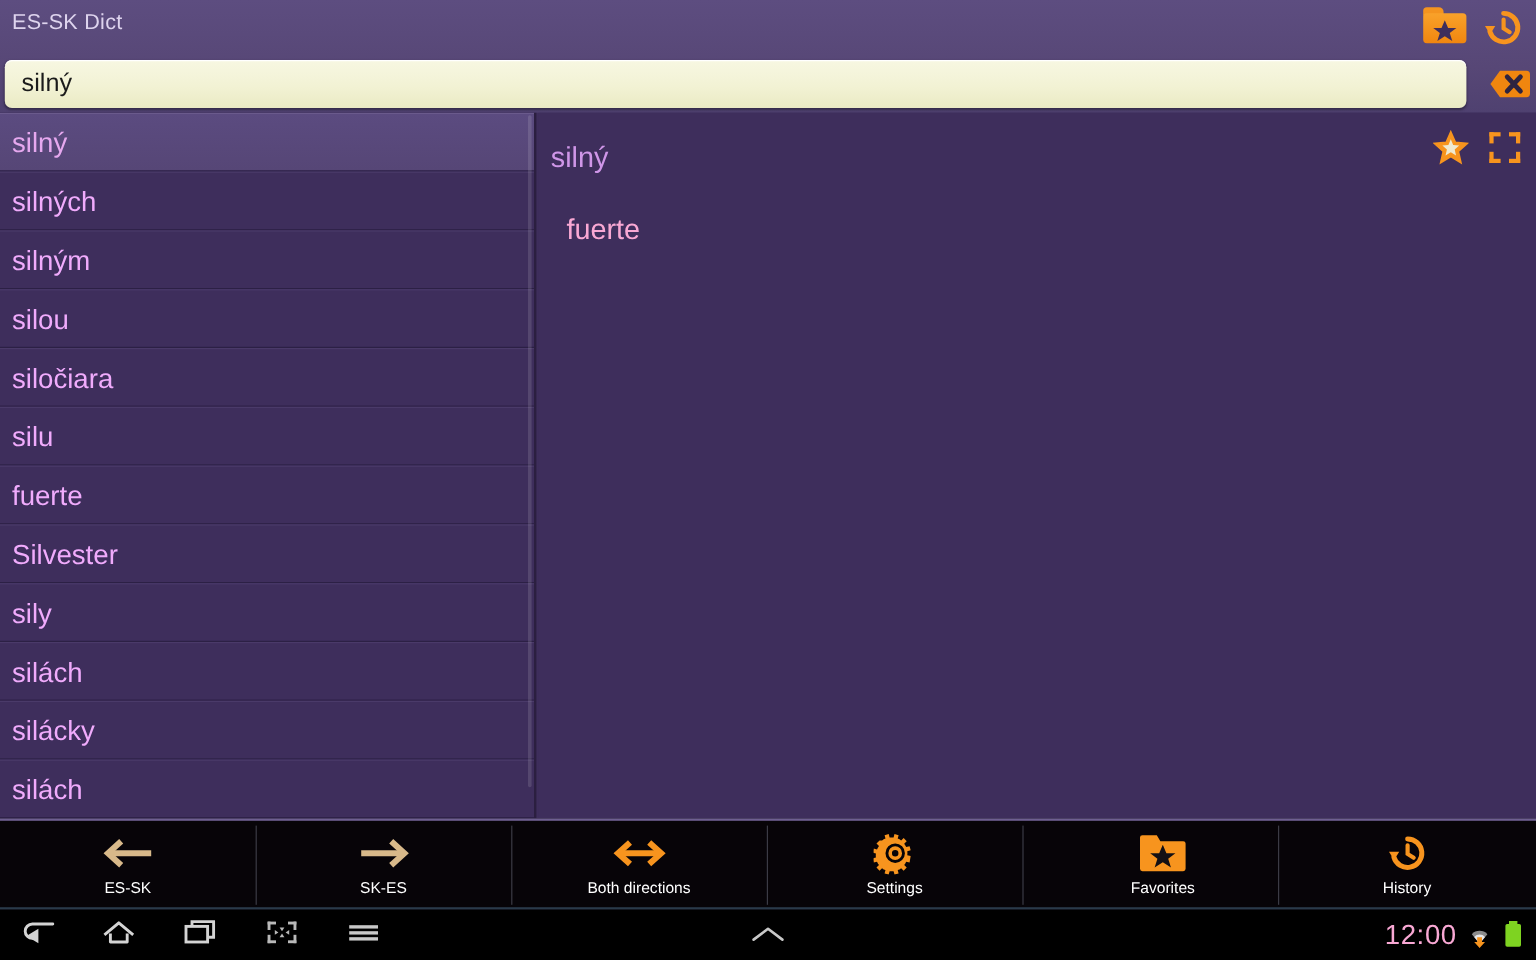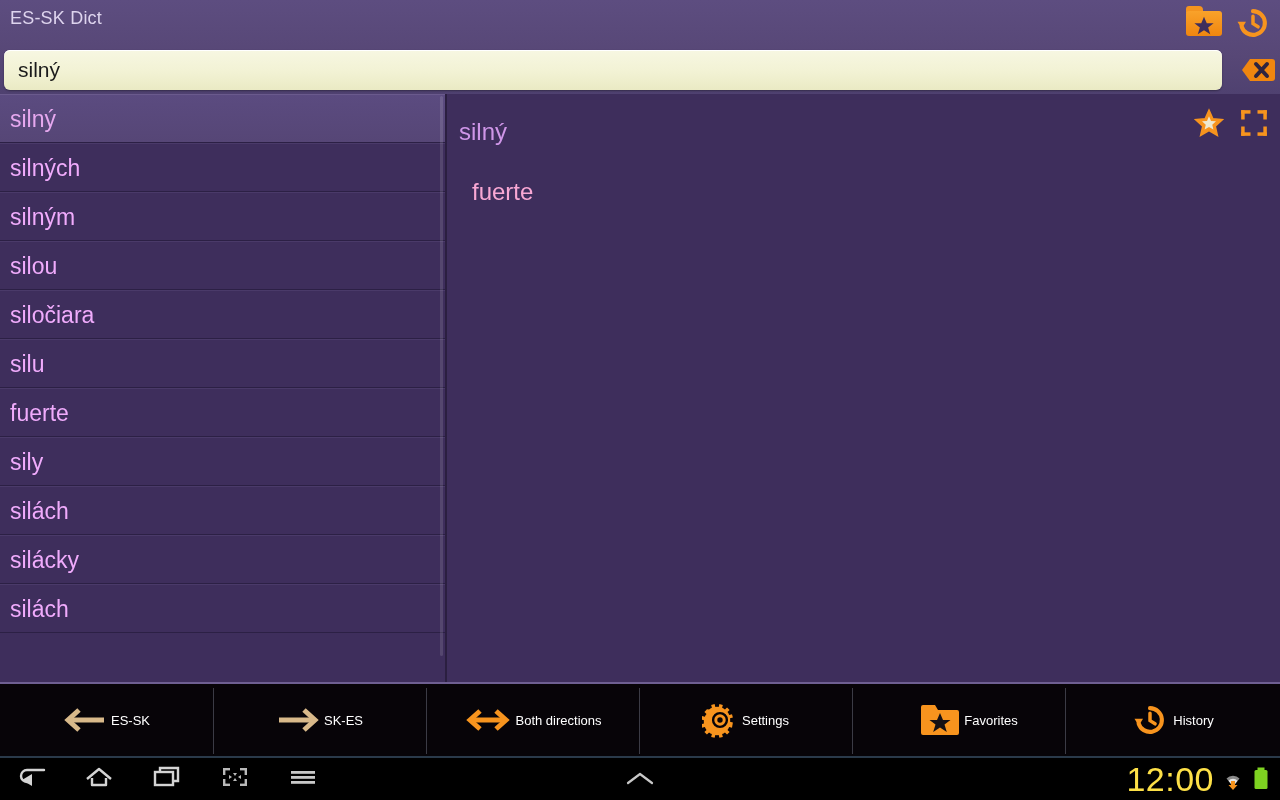--- a/index.html
+++ b/index.html
@@ -174,21 +174,21 @@
     height: 76px;
     background: #070408;
     border-top: 2px solid #6e5f91;
     border-bottom: 2px solid #2a3a4a;
     display: flex;
   }
   .tb-item {
     position: relative;
     height: 100%;
     display: flex;
-    flex-direction: row;
+    flex-direction: column;
     align-items: center;
     justify-content: center;
     gap: 4px;
   }
   .tb-item + .tb-item::before {
     content: "";
     position: absolute;
     left: 0; top: 4px;
     width: 1px; height: 66px;
     background: #3b3b45;
@@ -224,22 +224,22 @@
   }
   .nav-right {
     position: absolute;
     right: 10px; top: 0;
     height: 42px;
     display: flex;
     align-items: center;
     gap: 6px;
   }
   .clock {
-    font-size: 34px;
-    color: #fde047;
+    font-size: 23px;
+    color: #f9a8d4;
     letter-spacing: .5px;
   }
 </style>
 </head>
 <body>
 
 <div id="app">
 
   <div class="header">
 
@@ -283,20 +283,21 @@
   <div class="content">
 
     <div class="word-list">
       <div class="list-item selected"><span>silný</span></div>
       <div class="list-item"><span>silných</span></div>
       <div class="list-item"><span>silným</span></div>
       <div class="list-item"><span>silou</span></div>
       <div class="list-item"><span>siločiara</span></div>
       <div class="list-item"><span>silu</span></div>
       <div class="list-item"><span>fuerte</span></div>
+      <div class="list-item"><span>Silvester</span></div>
       <div class="list-item"><span>sily</span></div>
       <div class="list-item"><span>silách</span></div>
       <div class="list-item"><span>silácky</span></div>
       <div class="list-item"><span>silách</span></div>
       <div class="list-scroll"></div>
     </div>
 
     <div class="detail">
 
       <div class="detail-headword">silný</div>

